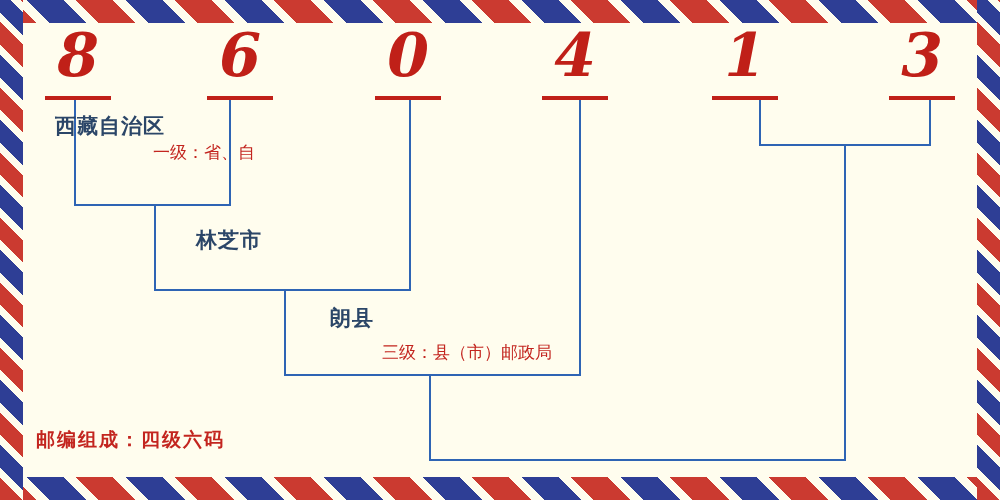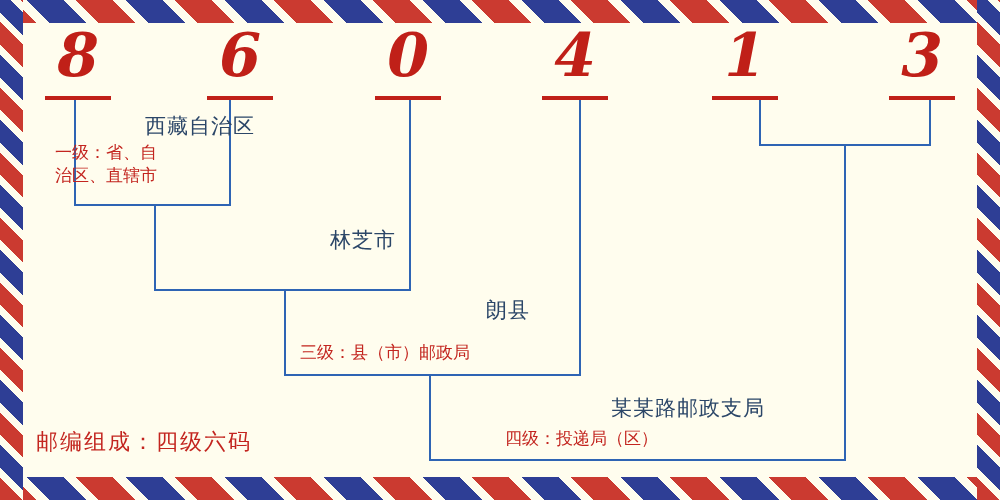--- a/index.html
+++ b/index.html
@@ -48,40 +48,40 @@
     font-family: "DejaVu Serif", serif;
     font-style: italic;
     font-weight: bold;
     font-size: 60px;
     color: var(--digit-red, #c02018);
     border-bottom: 4px solid var(--digit-red, #c02018);
   }
 
   .label-name {
     position: absolute;
-    text-align: right;
-    font-weight: normal;
+    text-align: left;
+    font-weight: bold;
     font-size: 21px;
     letter-spacing: 1px;
     color: var(--label-navy, #2b4668);
   }
   .label-desc {
     position: absolute;
-    text-align: left;
+    text-align: right;
     font-size: 17px;
     line-height: 23px;
     color: var(--desc-red, #c3251f);
   }
 
   .footer-note {
     position: absolute;
     left: 36px;
     top: 427px;
-    font-size: 22px;
-    font-weight: normal;
+    font-size: 19px;
+    font-weight: bold;
     letter-spacing: 2px;
     color: var(--desc-red, #c3251f);
   }
 
   svg.connectors {
     position: absolute;
     left: 0; top: 0;
     width: 1000px; height: 500px;
     pointer-events: none;
   }
@@ -111,26 +111,23 @@
 
   <div class="digit" style="left:45px;">8</div>
   <div class="digit" style="left:207px;">6</div>
   <div class="digit" style="left:375px;">0</div>
   <div class="digit" style="left:542px;">4</div>
   <div class="digit" style="left:712px;">1</div>
   <div class="digit" style="left:889px;">3</div>
 
   <div class="label-name" style="left:55px; top:112px; width:200px;">西藏自治区</div>
   <div class="label-desc" style="left:55px; top:141px; width:200px;">一级：省、自</div>
-  <div class="label-desc" style="left:55px; top:164px; width:200px;">治区、直辖市</div>
 
   <div class="label-name" style="left:196px; top:226px; width:200px;">林芝市</div>
 
-  <div class="label-name" style="left:330px; top:296px; width:200px;">朗县</div>
-  <div class="label-desc" style="left:300px; top:341px; width:260px;font-family:Liberation Serif, serif;">三级：县（市）邮政局</div>
+  <div class="label-name" style="left:330px; top:304px; width:200px;">朗县</div>
+  <div class="label-desc" style="left:292px; top:341px; width:260px;font-family:Liberation Serif, serif;">三级：县（市）邮政局</div>
 
-  <div class="label-name" style="left:505px; top:394px; width:260px;">某某路邮政支局</div>
-  <div class="label-desc" style="left:505px; top:427px; width:260px;">四级：投递局（区）</div>
 
 
   <div class="footer-note">邮编组成：四级六码</div>
 
 </div>
 
 </body></html>

